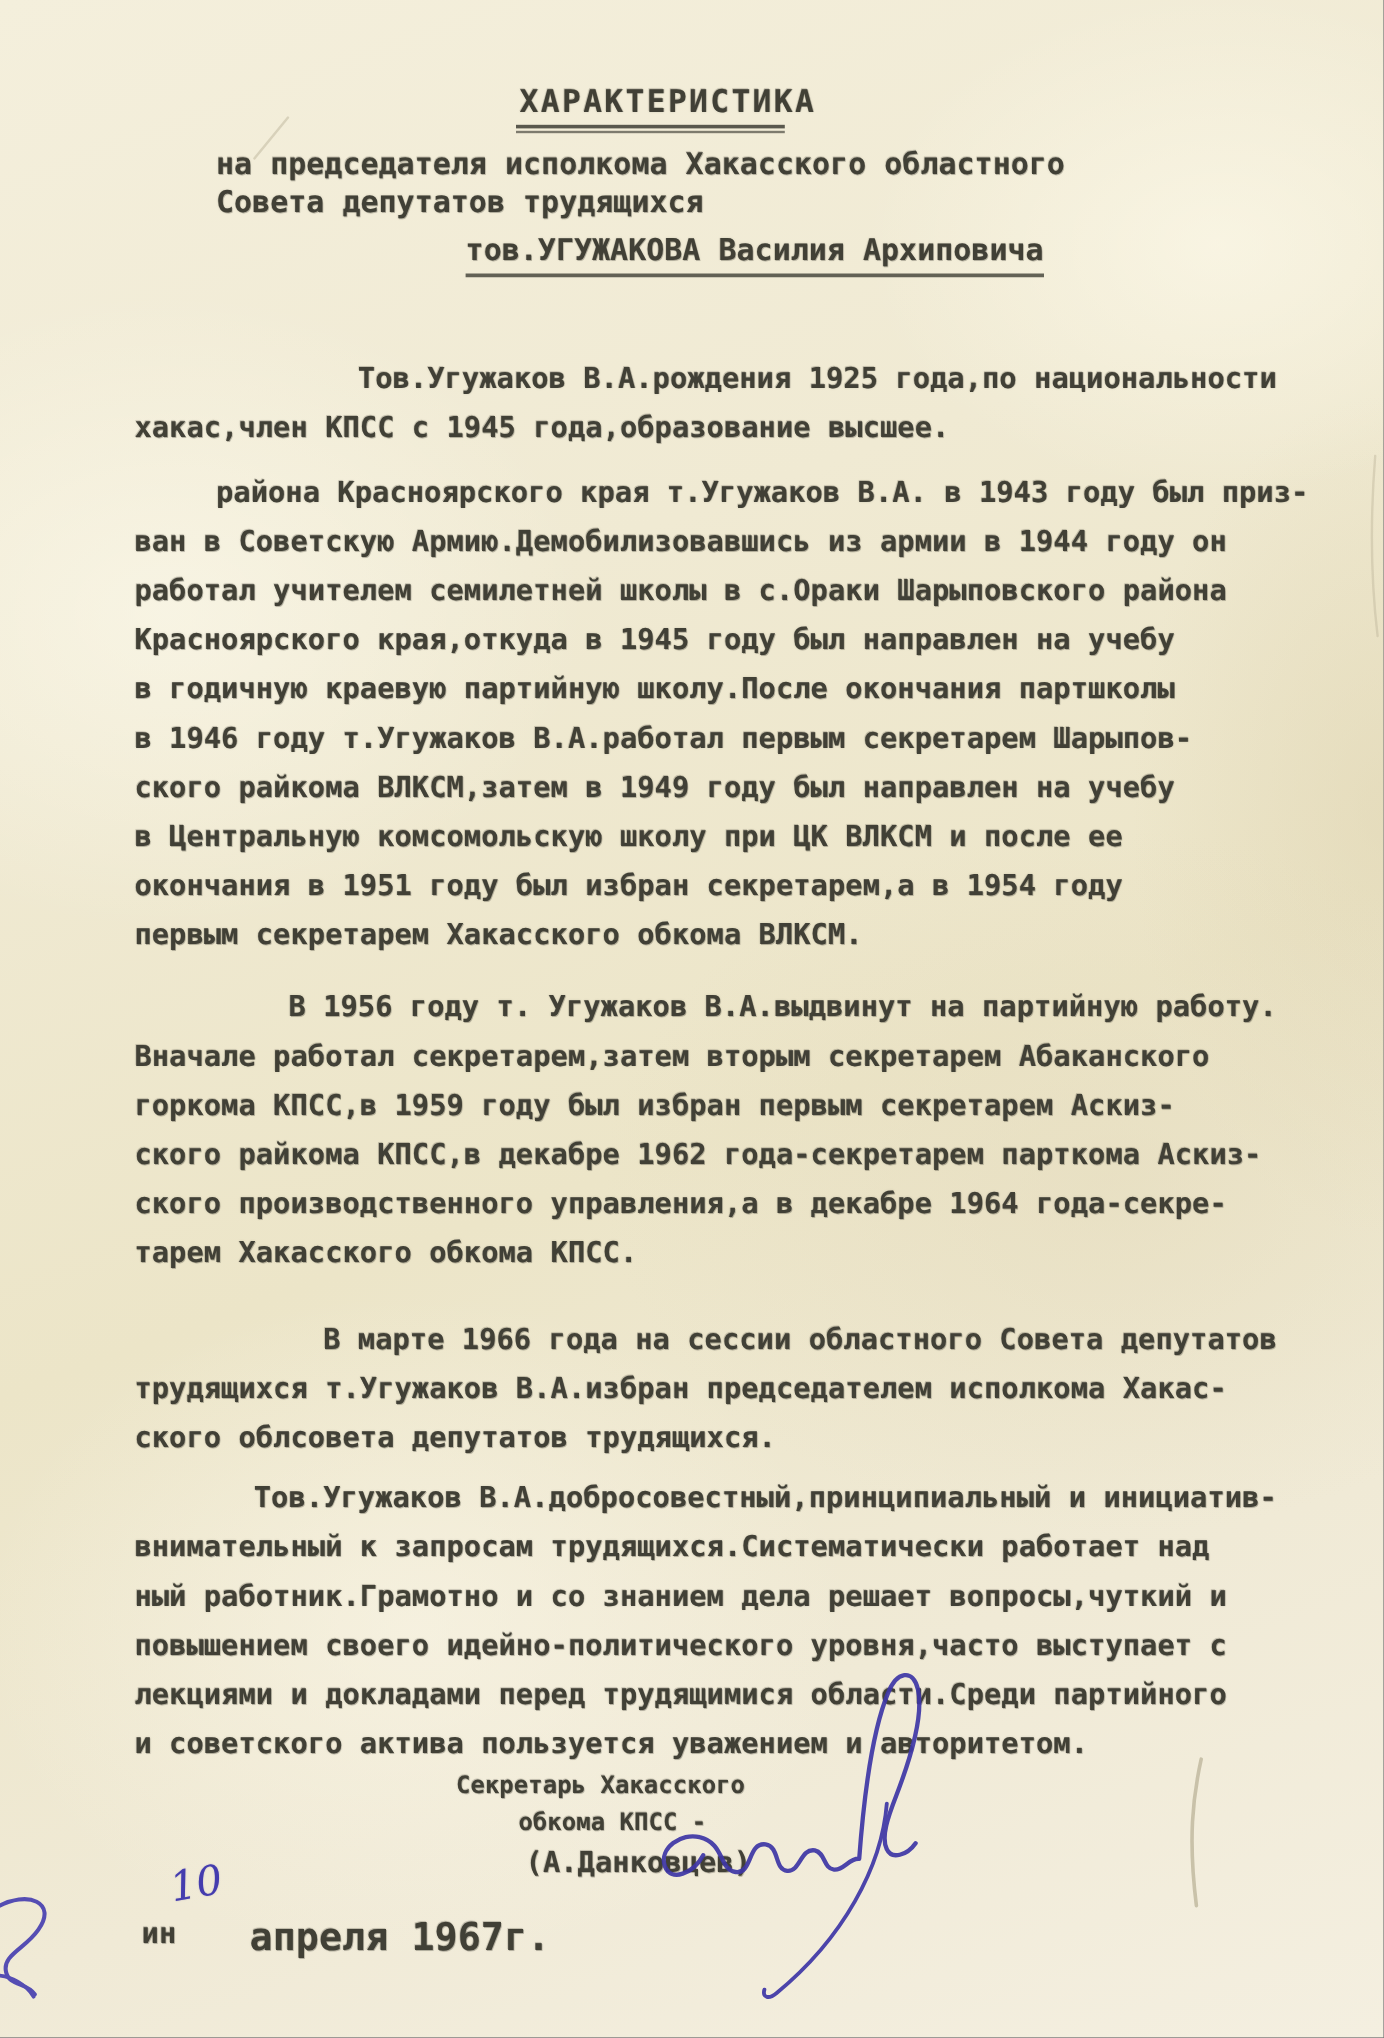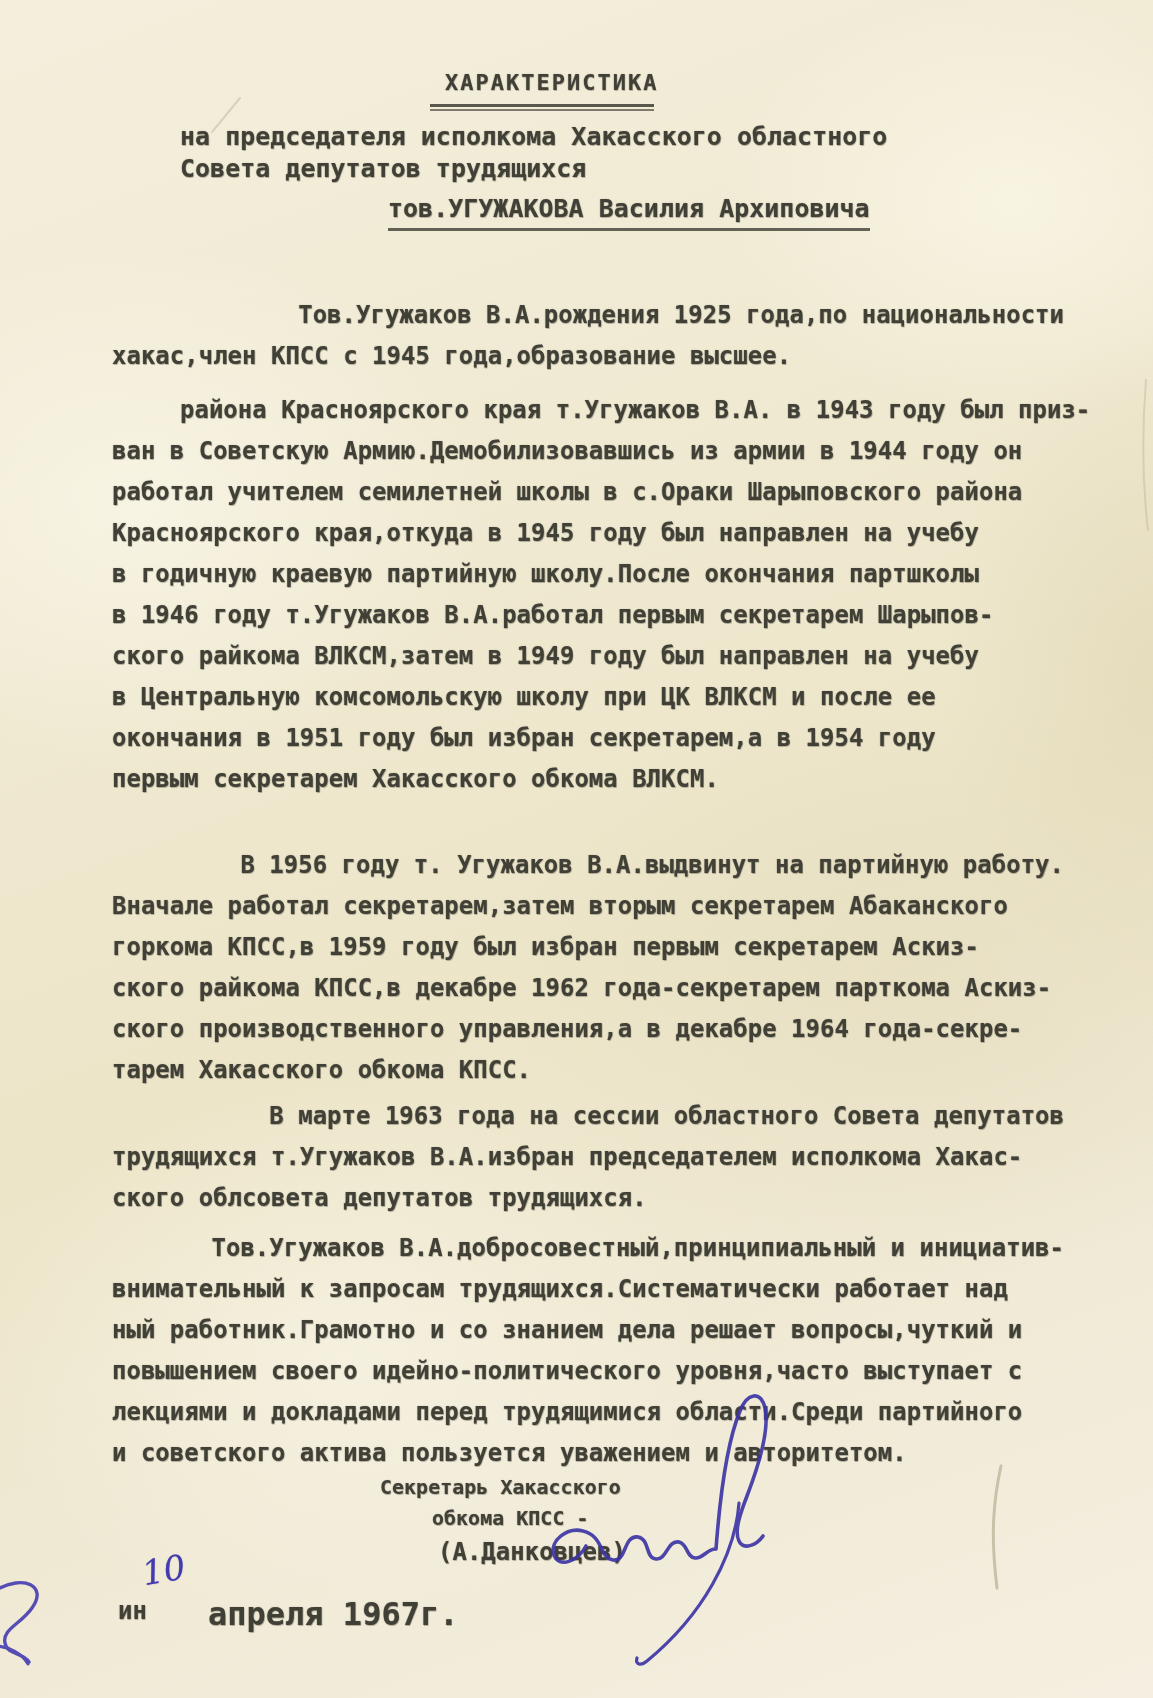--- a/index.html
+++ b/index.html
@@ -18,22 +18,22 @@
       linear-gradient(160deg, #f4efdc 0%, #f0ead3 30%, #ece5c8 55%, #f0ead6 78%, #f4efe0 100%);
     font-family: "DejaVu Sans Mono", "Liberation Mono", monospace;
     color: #3f3e35;
   }
   .typed {
     font-weight: bold;
     color: #414036;
     text-shadow: 0.6px 0.6px 0 rgba(62,61,50,.30), -0.5px -0.5px 0 rgba(62,61,50,.22), 0 0 2px rgba(62,61,50,.18);
   }
   .doc-title {
-    position: absolute; left: 445px; top: 70px;
-    font-size: 22px; letter-spacing: 2px; white-space: nowrap;
+    position: absolute; left: 433px; top: 70px;
+    font-size: 26px; letter-spacing: 2px; white-space: nowrap;
   }
   .title-underline {
     position: absolute; left: 430px; top: 104px; width: 224px; height: 7px;
     background:
       linear-gradient(rgba(63,62,53,.85), rgba(63,62,53,.85)) 0 0 / 100% 3px no-repeat,
       linear-gradient(rgba(63,62,53,.65), rgba(63,62,53,.65)) 0 5px / 100% 2px no-repeat;
   }
   .subtitle {
     position: absolute; left: 180px; top: 121px;
     font-size: 25px; line-height: 32px; white-space: nowrap;
@@ -44,21 +44,21 @@
     border-bottom: 3px solid rgba(63,62,53,.8);
     padding-bottom: 5px;
   }
   .para {
     position: absolute; left: 112px; width: 952px;
     font-size: 24px; line-height: 41px; white-space: nowrap;
   }
   .para .tline:first-child { padding-left: 68px; text-align: right; }
   .p1 { top: 295px; }
   .p2 { top: 390px; }
-  .p3 { top: 845px; }
+  .p3 { top: 819px; }
   .p4 { top: 1096px; }
   .p5 { top: 1228px; }
   .sig-role {
     position: absolute; left: 380px; top: 1472px;
     font-size: 20px; line-height: 31px; white-space: nowrap;
   }
   .sig-role .tline:last-child { padding-left: 52px; }
   .sig-name {
     position: absolute; left: 438px; top: 1538px;
     font-size: 24px; white-space: nowrap;
@@ -113,21 +113,21 @@
     </div>
   <div class="para p3 typed">
       <div class="tline">В 1956 году т. Угужаков В.А.выдвинут на партийную работу.</div>
       <div class="tline">Вначале работал секретарем,затем вторым секретарем Абаканского</div>
       <div class="tline">горкома КПСС,в 1959 году был избран первым секретарем Аскиз-</div>
       <div class="tline">ского райкома КПСС,в декабре 1962 года-секретарем парткома Аскиз-</div>
       <div class="tline">ского производственного управления,а в декабре 1964 года-секре-</div>
       <div class="tline">тарем Хакасского обкома КПСС.</div>
     </div>
   <div class="para p4 typed">
-      <div class="tline">В марте 1963 года на сессии областного Совета депутатов</div>
+      <div class="tline">В марте 1966 года на сессии областного Совета депутатов</div>
       <div class="tline">трудящихся т.Угужаков В.А.избран председателем исполкома Хакас-</div>
       <div class="tline">ского облсовета депутатов трудящихся.</div>
     </div>
   <div class="para p5 typed">
       <div class="tline">Тов.Угужаков В.А.добросовестный,принципиальный и инициатив-</div>
       <div class="tline">внимательный к запросам трудящихся.Систематически работает над</div>
       <div class="tline">ный работник.Грамотно и со знанием дела решает вопросы,чуткий и</div>
       <div class="tline">повышением своего идейно-политического уровня,часто выступает с</div>
       <div class="tline">лекциями и докладами перед трудящимися области.Среди партийного</div>
       <div class="tline">и советского актива пользуется уважением и авторитетом.</div>

